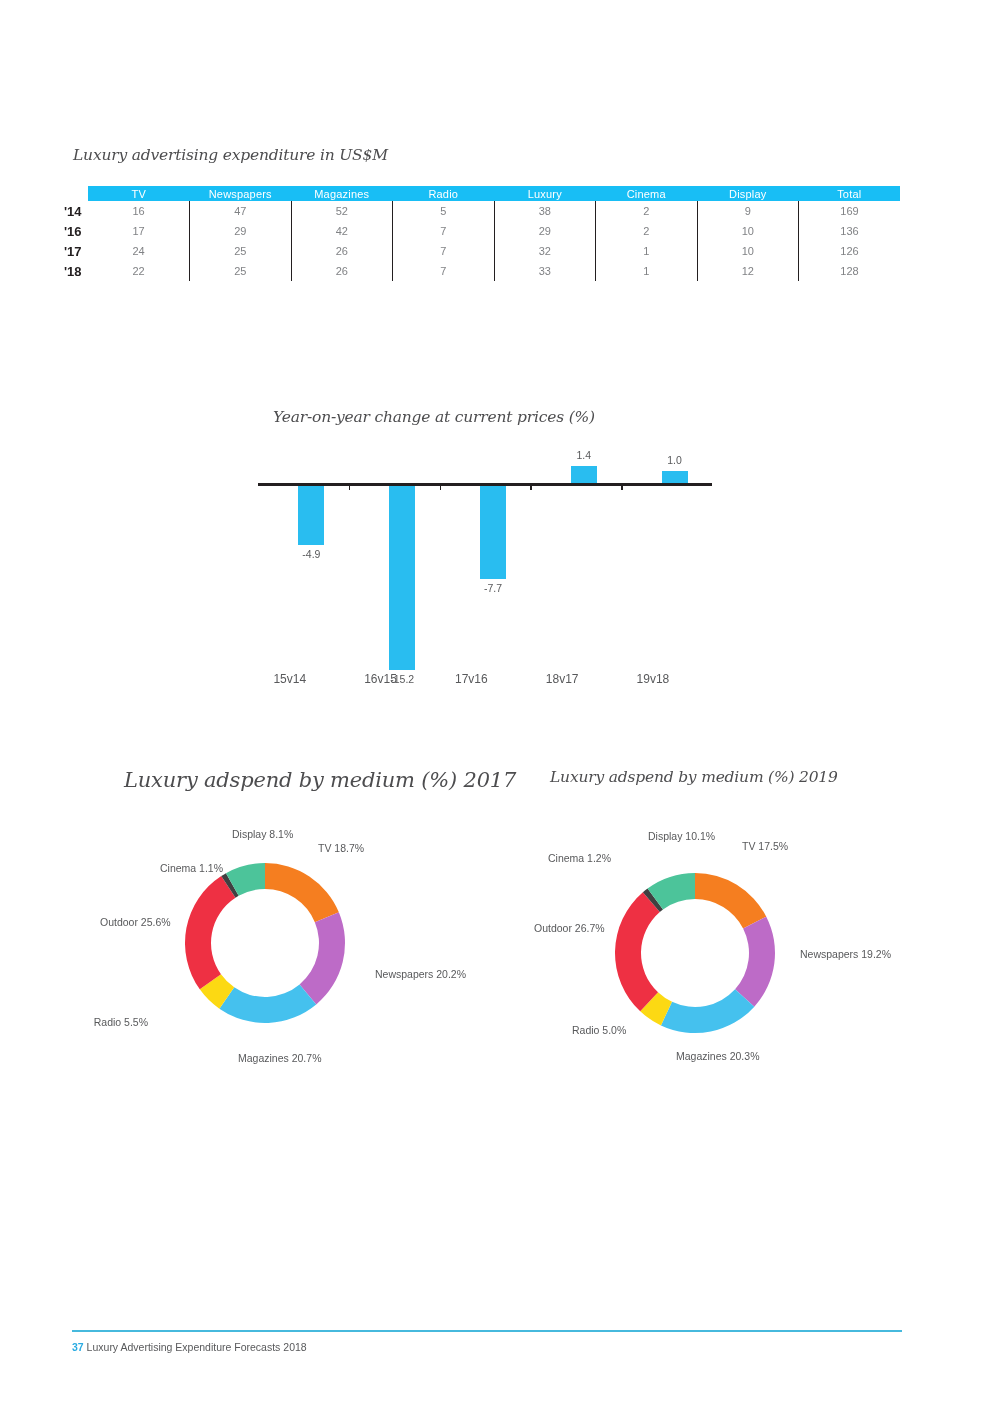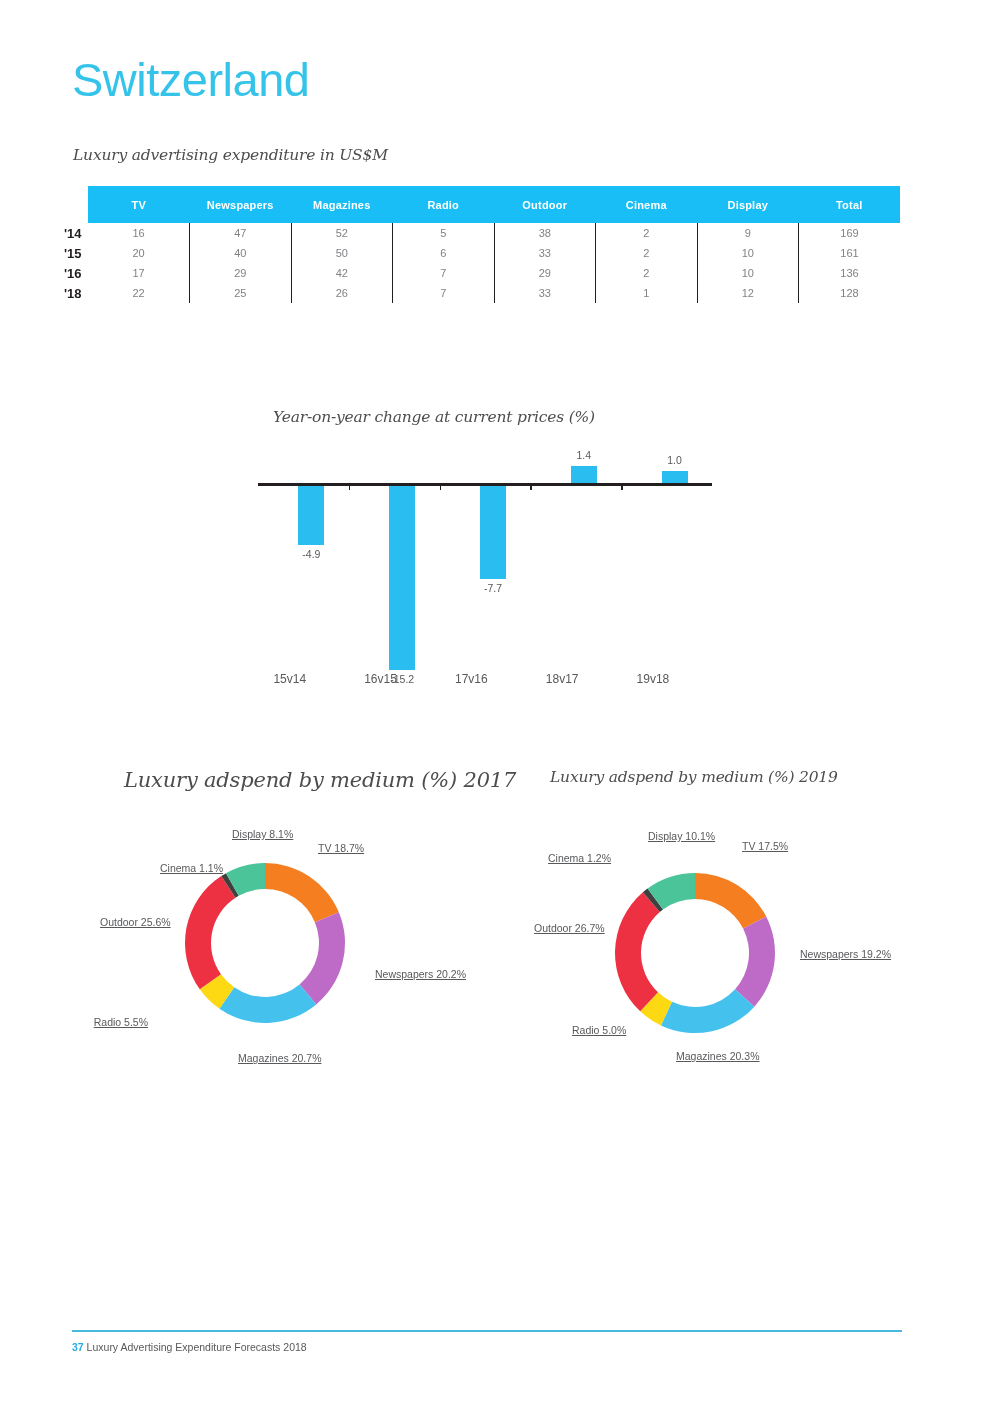--- a/index.html
+++ b/index.html
@@ -29,22 +29,22 @@
 
   
   .tbl-wrap{position:absolute;left:60px;top:186px;width:840px;}
   table.data{border-collapse:collapse;width:840px;table-layout:fixed;}
   table.data th, table.data td{
     padding:0;margin:0;text-align:center;
     font-size:11px;color:#808285;font-weight:400;
     height:20px;vertical-align:middle;
   }
   table.data thead th{
-    background:#18bef5;color:#ffffff;font-weight:bold;font-size:11px;
-    height:37px;letter-spacing:.2px;
+    background:#18bef5;color:#ffffff;font-weight:normal;font-size:11px;
+    height:15px;letter-spacing:.2px;
   }
   table.data thead th.rowhead{background:transparent;}
   table.data td.rowhead{
     color:#231f20;font-weight:bold;font-size:13px;text-align:left;
     padding-left:4px;
     margin-top:32px;
   }
   table.data tbody td{height:20px;}
   table.data tbody td.sep{border-left:1.4px solid #231f20;}
   table.data thead th.sep{border-left:none;}
@@ -72,94 +72,93 @@
   
   .donut-caption-l{position:absolute;left:124px;top:768px;font-size:21px;}
   .donut-caption-r{position:absolute;left:550px;top:768px;font-size:15.5px;}
 
   .donut-block{position:absolute;width:440px;height:290px;}
   .donut-block.left{left:60px;top:820px;}
   .donut-block.right{left:490px;top:830px;}
 
   .donut-svg{position:absolute;left:110px;top:28px;}
   .donut-lbl{
-    position:absolute;font-size:10.5px;color:#58595b;white-space:nowrap;text-decoration:underline;
+    position:absolute;font-size:10.5px;color:#58595b;white-space:nowrap;
   }
 
   
   .footer-rule{
     position:absolute;left:72px;top:1330px;width:830px;height:1.6px;
     background:#46b9dd;
   }
   .footer-txt{
     position:absolute;left:72px;top:1341px;font-size:10.5px;color:#58595b;
   }
   .footer-num{color:#29abe2;font-weight:bold;}
 </style>
 </head>
 <body>
 
 <div class="page">
 
-  <div class="country-title">Switzerland</div>
 
   <div class="caption table-caption">Luxury advertising expenditure in US$M</div>
 
   <div class="tbl-wrap">
     <table class="data">
       <colgroup>
         <col style="width:28px">
         <col span="8" style="width:101.5px">
       </colgroup>
       <thead>
         <tr>
           <th class="rowhead"></th>
           <th>TV</th>
           <th class="sep">Newspapers</th>
           <th class="sep">Magazines</th>
           <th class="sep">Radio</th>
-          <th class="sep">Outdoor</th>
+          <th class="sep">Luxury</th>
           <th class="sep">Cinema</th>
           <th class="sep">Display</th>
           <th class="sep">Total</th>
         </tr>
       </thead>
       <tbody>
         <tr>
           <td class="rowhead">'14</td>
           <td>16</td>
           <td class="sep">47</td>
           <td class="sep">52</td>
           <td class="sep">5</td>
           <td class="sep">38</td>
           <td class="sep">2</td>
           <td class="sep">9</td>
           <td class="sep">169</td>
         </tr>
         <tr>
-          <td class="rowhead">'15</td>
-          <td>20</td>
-          <td class="sep">40</td>
-          <td class="sep">50</td>
-          <td class="sep">6</td>
-          <td class="sep">33</td>
-          <td class="sep">2</td>
-          <td class="sep">10</td>
-          <td class="sep">161</td>
-        </tr>
-        <tr>
           <td class="rowhead">'16</td>
           <td>17</td>
           <td class="sep">29</td>
           <td class="sep">42</td>
           <td class="sep">7</td>
           <td class="sep">29</td>
           <td class="sep">2</td>
           <td class="sep">10</td>
           <td class="sep">136</td>
+        </tr>
+        <tr>
+          <td class="rowhead">'17</td>
+          <td>24</td>
+          <td class="sep">25</td>
+          <td class="sep">26</td>
+          <td class="sep">7</td>
+          <td class="sep">32</td>
+          <td class="sep">1</td>
+          <td class="sep">10</td>
+          <td class="sep">126</td>
         </tr>
         <tr>
           <td class="rowhead">'18</td>
           <td>22</td>
           <td class="sep">25</td>
           <td class="sep">26</td>
           <td class="sep">7</td>
           <td class="sep">33</td>
           <td class="sep">1</td>
           <td class="sep">12</td>

